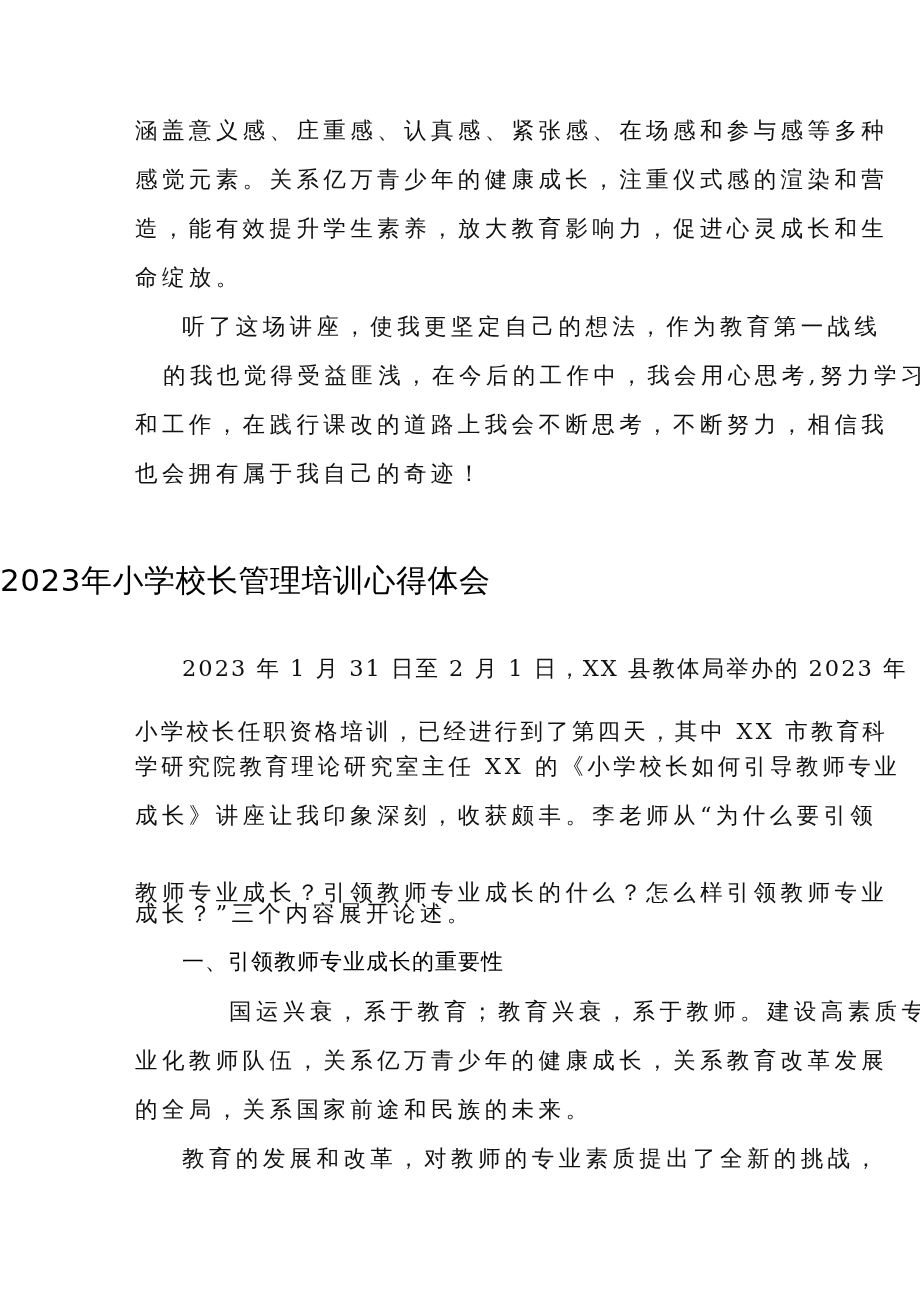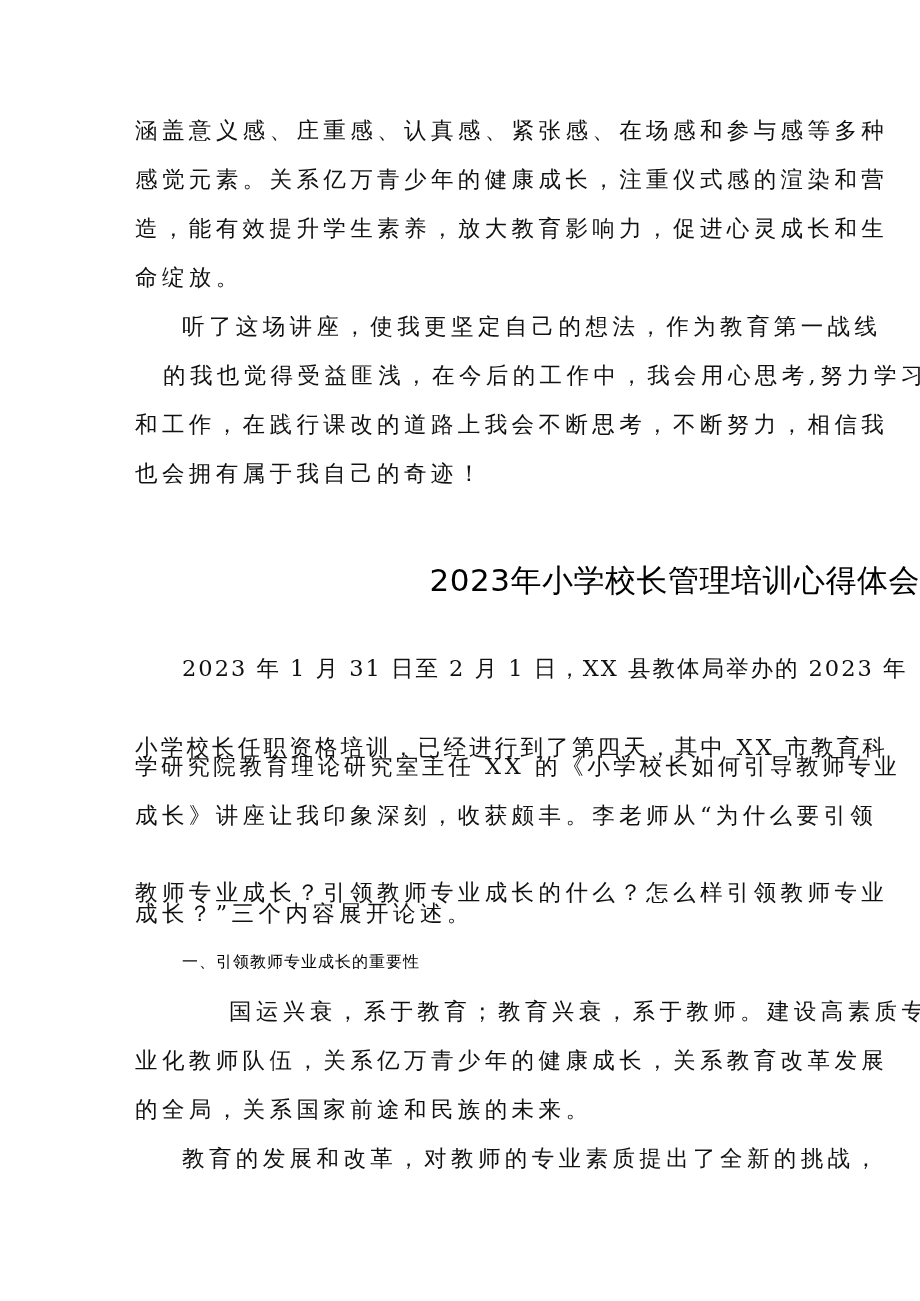--- a/index.html
+++ b/index.html
@@ -1,45 +1,45 @@
 <!DOCTYPE html>
 <html><head>
   <meta charset="utf-8">
   <style>
     html, body { margin: 0; padding: 0; background: #ffffff; }
     body { width: 920px; height: 1301px; position: relative; overflow: hidden;
            font-family: "DejaVu Serif", "Liberation Serif", serif; color: #111; }
     .page { position: absolute; left: 0; top: 0; width: 808px; height: 1301px; padding-left: 27px; }
     .line { position: absolute; left: 135px; width: 652px; font-size: 22.5px;
             letter-spacing: 4.4px; white-space: nowrap; line-height: 30px; }
-    .title { position: absolute; left: 0; width: 920px; top: 560px; text-align: right;
+    .title { position: absolute; left: 0; width: 920px; top: 560px; text-align: left;
              font-family: "DejaVu Sans", "Liberation Sans", sans-serif;
              font-size: 31px; line-height: 40px; color: #000; letter-spacing: 0.5px; }
     .heading { position: absolute; left: 182px; font-family: Liberation Serif, serif;
-               font-size: 16px; line-height: 30px; color: #000; letter-spacing: 1px; }
+               font-size: 22px; line-height: 30px; color: #000; letter-spacing: 1px; }
   </style>
 </head>
 <body>
 
 <div class="page">
 
   <div class="line" style="top:115px;">涵盖意义感、庄重感、认真感、紧张感、在场感和参与感等多种</div>
   <div class="line" style="top:164px;">感觉元素。关系亿万青少年的健康成长，注重仪式感的渲染和营</div>
   <div class="line" style="top:213px;">造，能有效提升学生素养，放大教育影响力，促进心灵成长和生</div>
   <div class="line" style="top:262px;">命绽放。</div>
 
   <div class="line" style="top:311px; left:182px;">听了这场讲座，使我更坚定自己的想法，作为教育第一战线</div>
   <div class="line" style="top:360px;margin-left:28px;">的我也觉得受益匪浅，在今后的工作中，我会用心思考,努力学习</div>
   <div class="line" style="top:458px;">也会拥有属于我自己的奇迹！</div>
   <div class="line" style="top:409px;">和工作，在践行课改的道路上我会不断思考，不断努力，相信我</div>
 
   <div class="title">2023年小学校长管理培训心得体会</div>
 
   <div class="line" style="top:653px; left:182px; letter-spacing:2px;">2023 年 1 月 31 日至 2 月 1 日，XX 县教体局举办的 2023 年</div>
-  <div class="line" style="top:732px; letter-spacing:3.2px;text-align:center;">小学校长任职资格培训，已经进行到了第四天，其中 XX 市教育科</div>
+  <div class="line" style="top:716px; letter-spacing:3.2px;text-align:center;">小学校长任职资格培训，已经进行到了第四天，其中 XX 市教育科</div>
   <div class="line" style="top:751px; letter-spacing:3.6px;">学研究院教育理论研究室主任 XX 的《小学校长如何引导教师专业</div>
   <div class="line" style="top:800px;">成长》讲座让我印象深刻，收获颇丰。李老师从“为什么要引领</div>
   <div class="line" style="top:877px;">教师专业成长？引领教师专业成长的什么？怎么样引领教师专业</div>
   <div class="line" style="top:898px;">成长？”三个内容展开论述。</div>
 
   <div class="heading" style="top:947px;">一、引领教师专业成长的重要性</div>
 
   <div class="line" style="top:996px; left:182px;margin-left:47px;">国运兴衰，系于教育；教育兴衰，系于教师。建设高素质专</div>
   <div class="line" style="top:1045px;">业化教师队伍，关系亿万青少年的健康成长，关系教育改革发展</div>
   <div class="line" style="top:1094px;">的全局，关系国家前途和民族的未来。</div>

